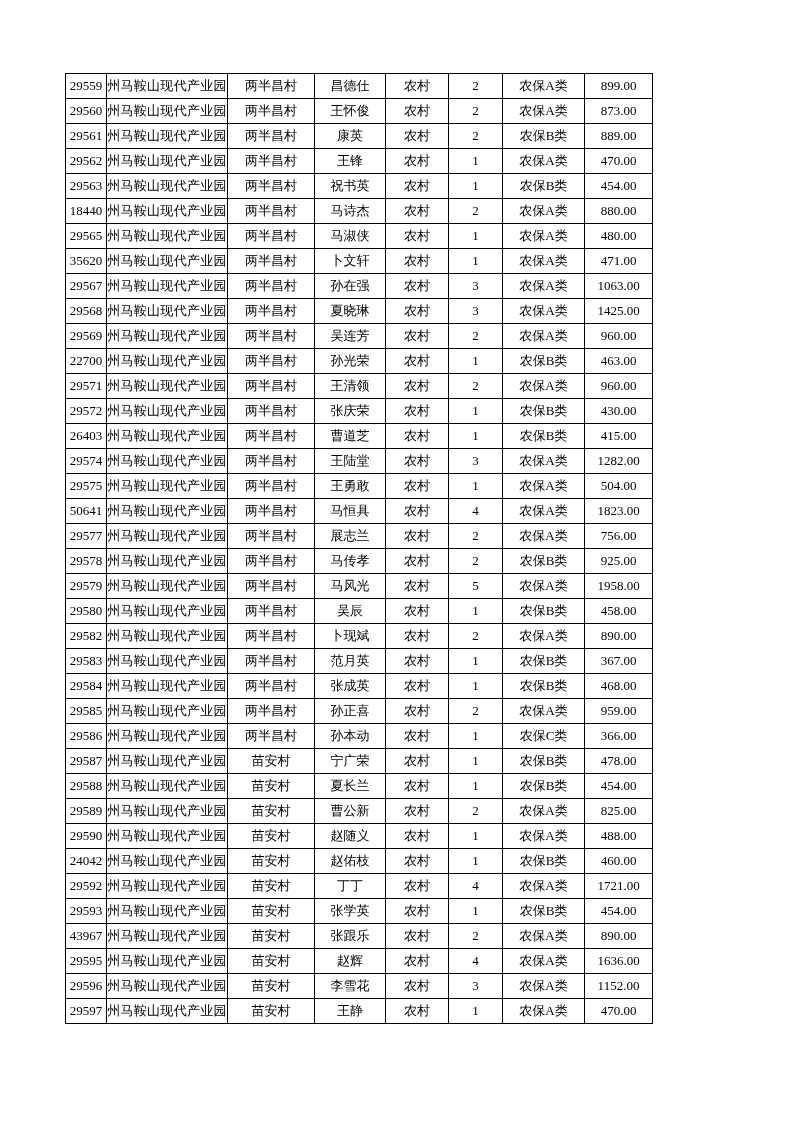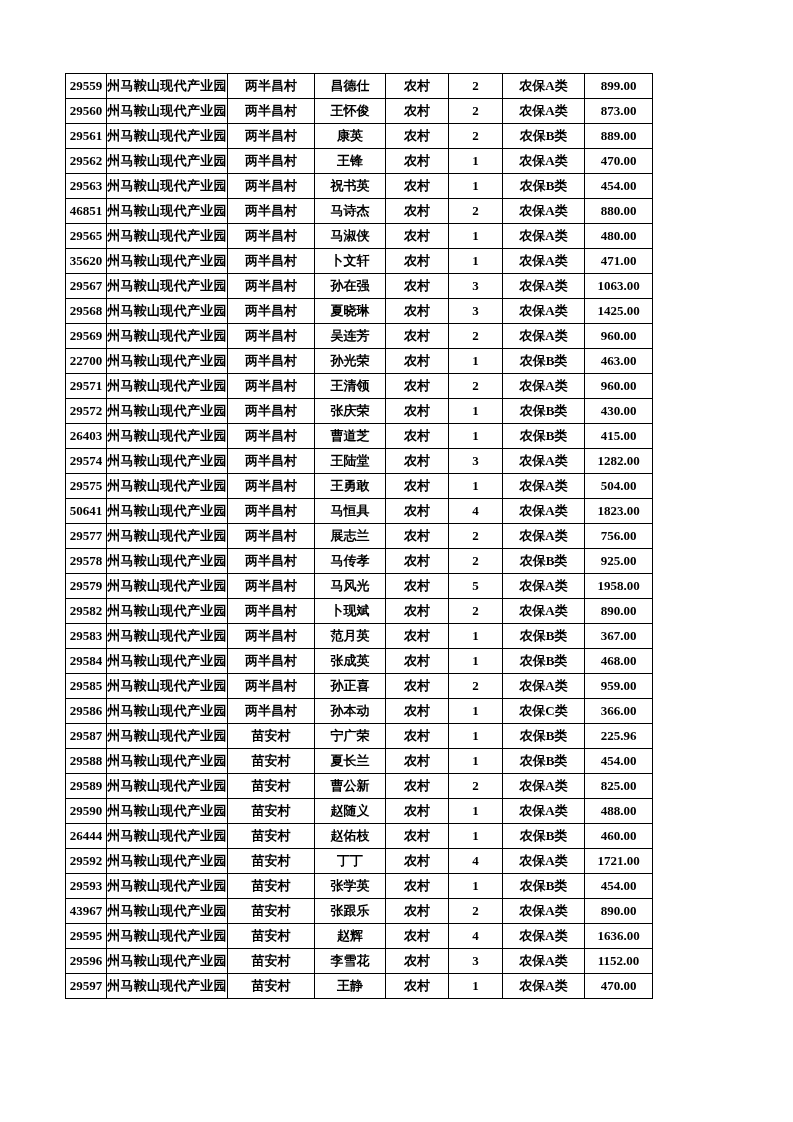--- a/index.html
+++ b/index.html
@@ -8,21 +8,20 @@
     background: #ffffff;
     position: relative;
     font-family: "Liberation Serif", "DejaVu Serif", serif;
   }
   table.grid {
     position: absolute;
     left: 65px; top: 73px;
     width: 587px;
     border-collapse: collapse;
     table-layout: fixed;
-    font-weight: bold;
   }
   table.grid td {
     border: 1px solid #000000;
     height: 24px;
     padding: 0;
     text-align: center;
     vertical-align: middle;
     font-size: 13px;
     color: #000000;
     overflow: hidden;
@@ -94,21 +93,21 @@
           <td class="c-id">29563</td>
           <td class="c-park">州马鞍山现代产业园</td>
           <td class="c-village">两半昌村</td>
           <td class="c-name">祝书英</td>
           <td class="c-residence">农村</td>
           <td class="c-households">1</td>
           <td class="c-category">农保B类</td>
           <td class="c-amount">454.00</td>
         </tr>
         <tr>
-          <td class="c-id">46851</td>
+          <td class="c-id">18440</td>
           <td class="c-park">州马鞍山现代产业园</td>
           <td class="c-village">两半昌村</td>
           <td class="c-name">马诗杰</td>
           <td class="c-residence">农村</td>
           <td class="c-households">2</td>
           <td class="c-category">农保A类</td>
           <td class="c-amount">880.00</td>
         </tr>
         <tr>
           <td class="c-id">29565</td>
@@ -252,20 +251,30 @@
         </tr>
         <tr>
           <td class="c-id">29579</td>
           <td class="c-park">州马鞍山现代产业园</td>
           <td class="c-village">两半昌村</td>
           <td class="c-name">马风光</td>
           <td class="c-residence">农村</td>
           <td class="c-households">5</td>
           <td class="c-category">农保A类</td>
           <td class="c-amount">1958.00</td>
+        </tr>
+        <tr>
+          <td class="c-id">29580</td>
+          <td class="c-park">州马鞍山现代产业园</td>
+          <td class="c-village">两半昌村</td>
+          <td class="c-name">吴辰</td>
+          <td class="c-residence">农村</td>
+          <td class="c-households">1</td>
+          <td class="c-category">农保B类</td>
+          <td class="c-amount">458.00</td>
         </tr>
         <tr>
           <td class="c-id">29582</td>
           <td class="c-park">州马鞍山现代产业园</td>
           <td class="c-village">两半昌村</td>
           <td class="c-name">卜现斌</td>
           <td class="c-residence">农村</td>
           <td class="c-households">2</td>
           <td class="c-category">农保A类</td>
           <td class="c-amount">890.00</td>
@@ -311,21 +320,21 @@
           <td class="c-amount">366.00</td>
         </tr>
         <tr>
           <td class="c-id">29587</td>
           <td class="c-park">州马鞍山现代产业园</td>
           <td class="c-village">苗安村</td>
           <td class="c-name">宁广荣</td>
           <td class="c-residence">农村</td>
           <td class="c-households">1</td>
           <td class="c-category">农保B类</td>
-          <td class="c-amount">225.96</td>
+          <td class="c-amount">478.00</td>
         </tr>
         <tr>
           <td class="c-id">29588</td>
           <td class="c-park">州马鞍山现代产业园</td>
           <td class="c-village">苗安村</td>
           <td class="c-name">夏长兰</td>
           <td class="c-residence">农村</td>
           <td class="c-households">1</td>
           <td class="c-category">农保B类</td>
           <td class="c-amount">454.00</td>
@@ -344,21 +353,21 @@
           <td class="c-id">29590</td>
           <td class="c-park">州马鞍山现代产业园</td>
           <td class="c-village">苗安村</td>
           <td class="c-name">赵随义</td>
           <td class="c-residence">农村</td>
           <td class="c-households">1</td>
           <td class="c-category">农保A类</td>
           <td class="c-amount">488.00</td>
         </tr>
         <tr>
-          <td class="c-id">26444</td>
+          <td class="c-id">24042</td>
           <td class="c-park">州马鞍山现代产业园</td>
           <td class="c-village">苗安村</td>
           <td class="c-name">赵佑枝</td>
           <td class="c-residence">农村</td>
           <td class="c-households">1</td>
           <td class="c-category">农保B类</td>
           <td class="c-amount">460.00</td>
         </tr>
         <tr>
           <td class="c-id">29592</td>

